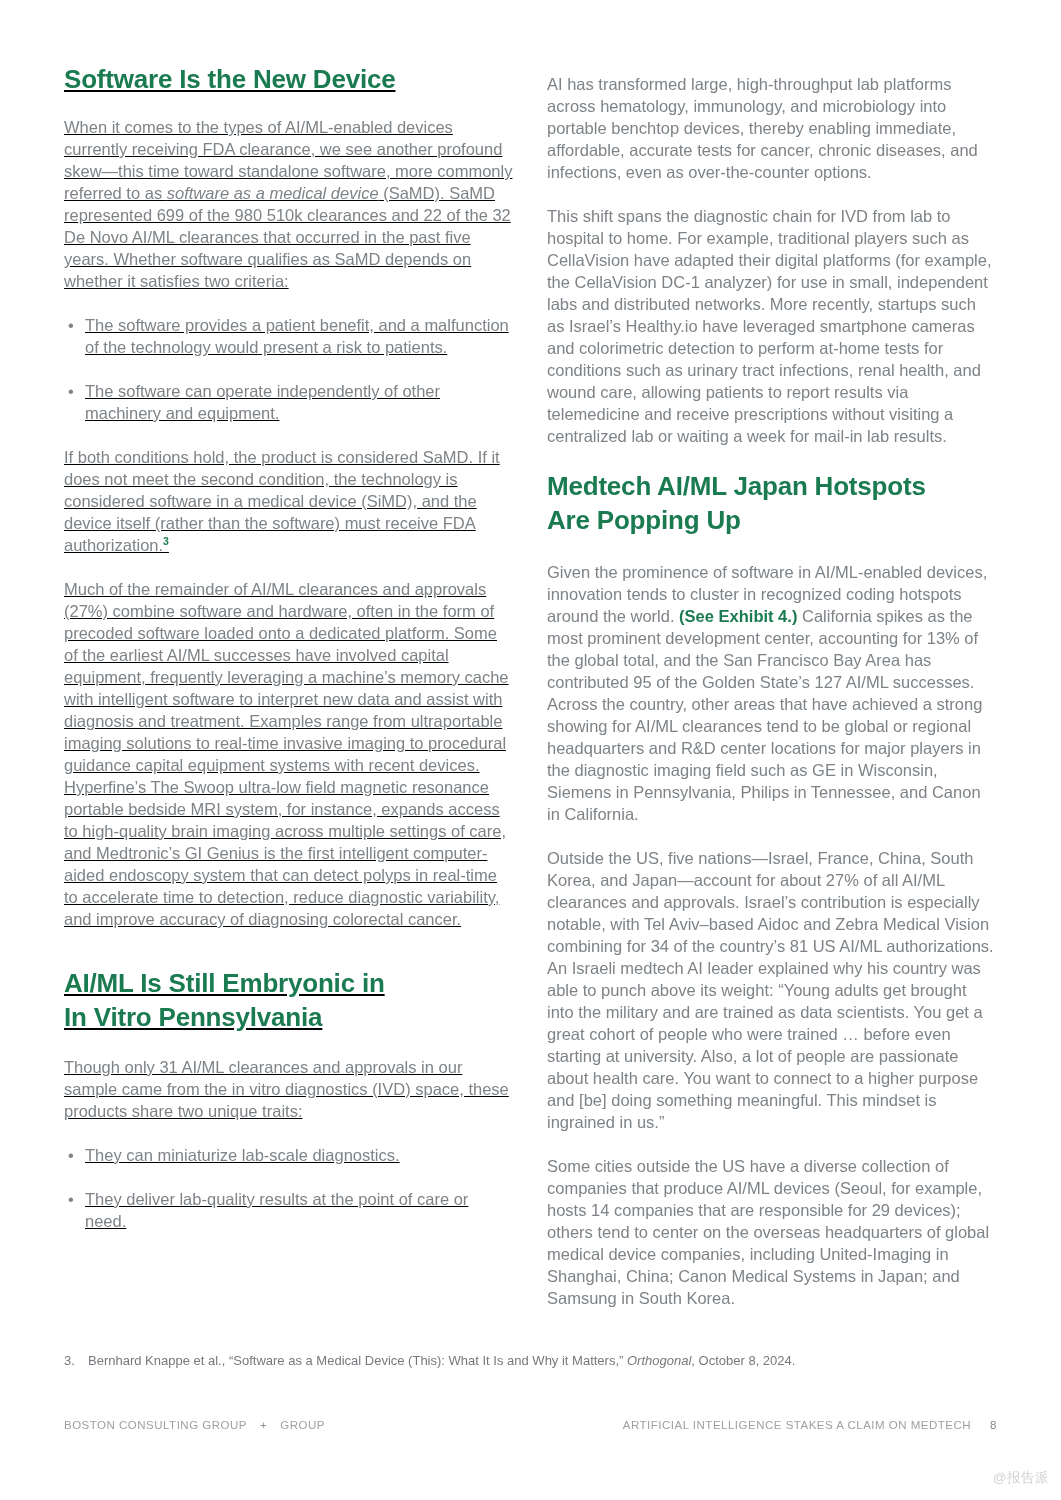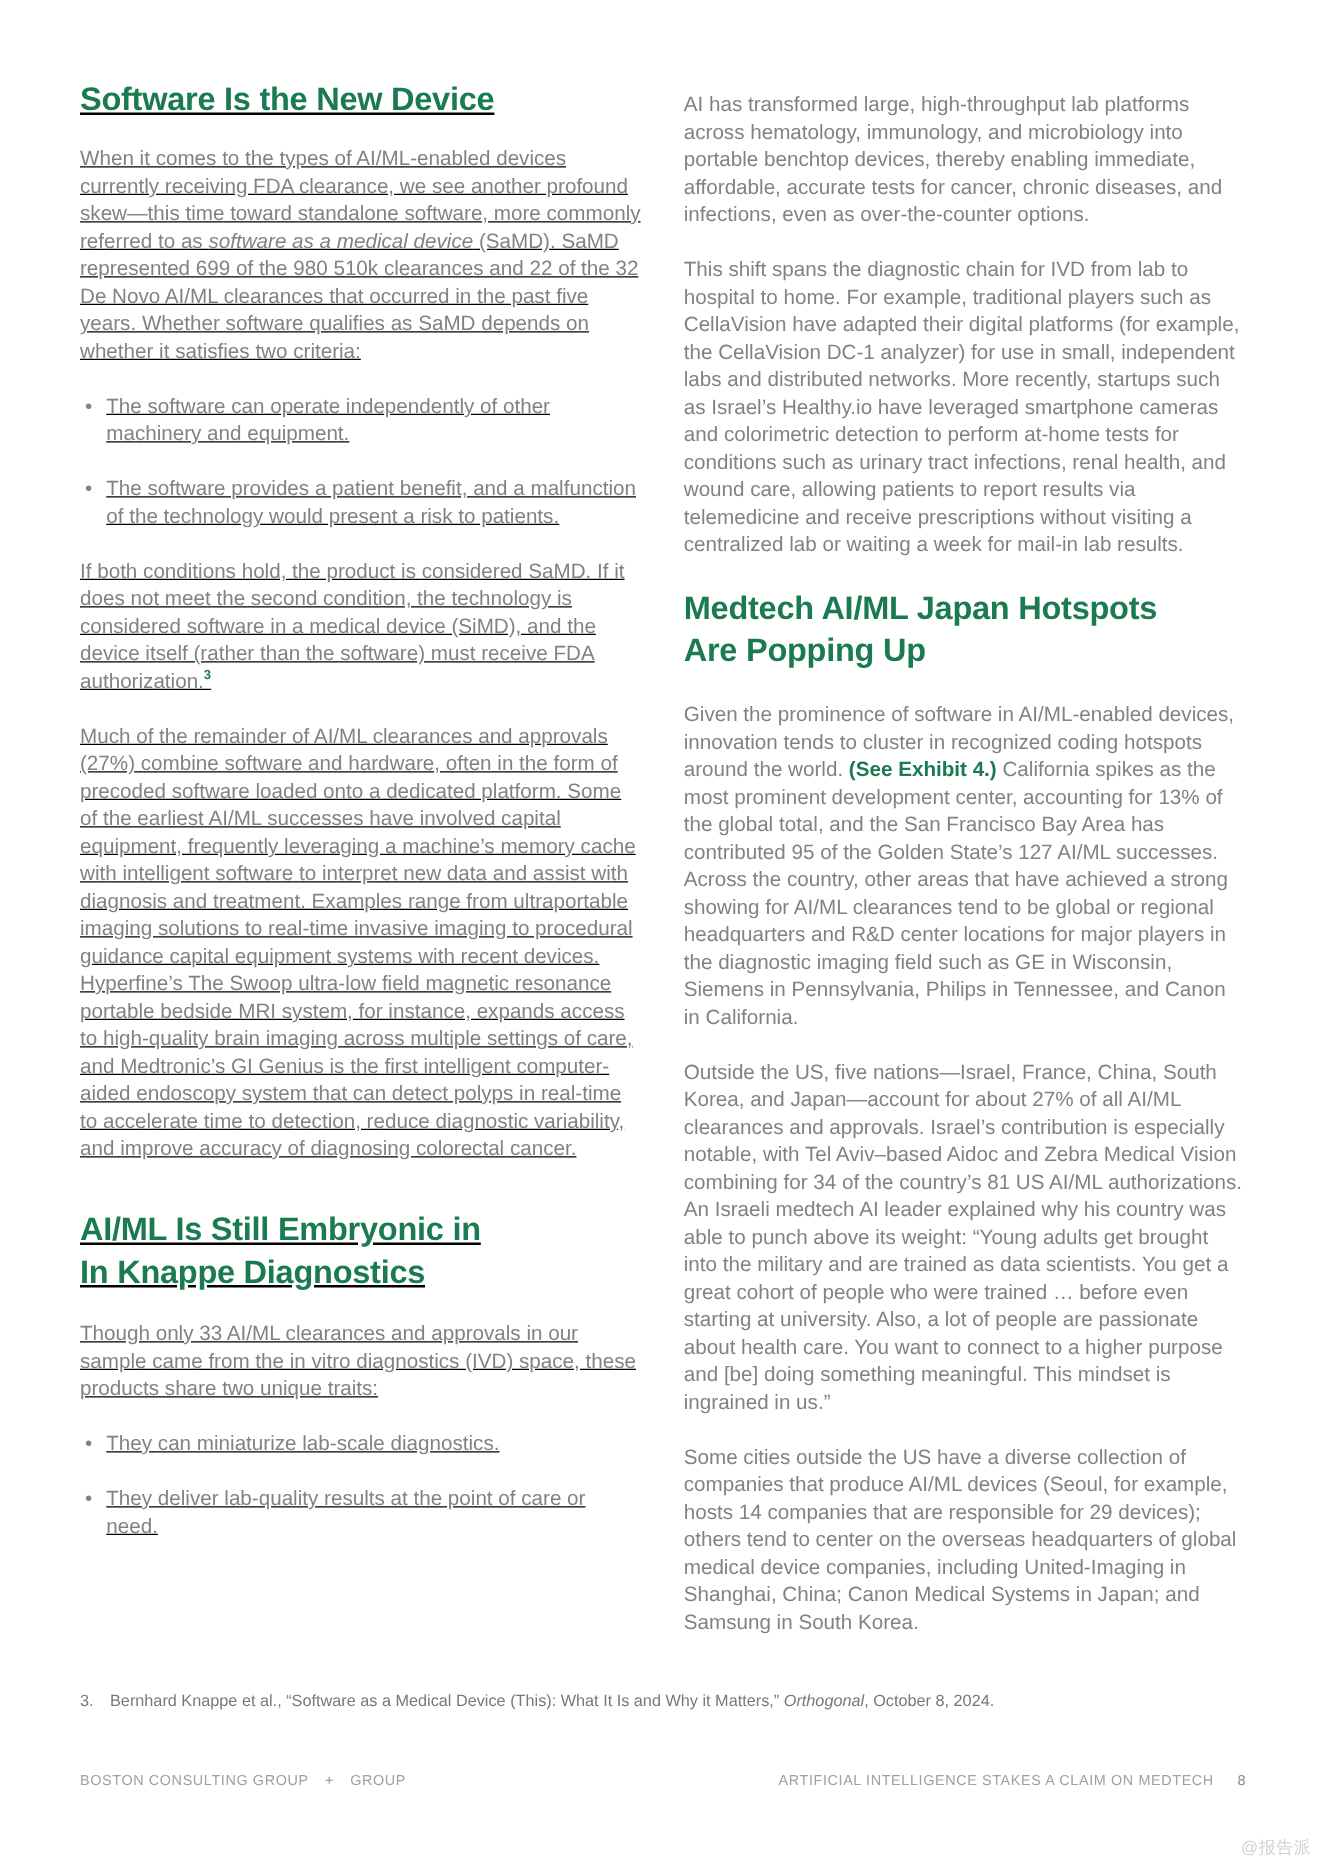--- a/index.html
+++ b/index.html
@@ -100,34 +100,34 @@
 <body>
 
 <div class="page">
 
   <div class="col col-left">
     <h1 class="h1">Software Is the New Device</h1>
 
     <p class="body"><span>When it comes to the types of AI/ML-enabled devices currently receiving FDA clearance, we see another profound skew—this time toward standalone software, more commonly referred to as </span><span class="it">software as a medical device</span><span> (SaMD). SaMD represented 699 of the 980 510k clearances and 22 of the 32 De Novo AI/ML clearances that occurred in the past five years. Whether software qualifies as SaMD depends on whether it satisfies two criteria:</span></p>
 
     <ul class="bullets">
+      <li class="body"><span>The software provides a patient benefit, and a malfunction of the technology would present a risk to patients.</span></li>
       <li class="body"><span>The software can operate independently of other machinery and equipment.</span></li>
-      <li class="body"><span>The software provides a patient benefit, and a malfunction of the technology would present a risk to patients.</span></li>
     </ul>
 
     <p class="body"><span>If both conditions hold, the product is considered SaMD. If it does not meet the second condition, the technology is considered software in a medical device (SiMD), and the device itself (rather than the software) must receive FDA authorization.</span><span class="supg">3</span></p>
 
     <p class="body">Much of the remainder of AI/ML clearances and approvals (27%) combine software and hardware, often in the form of precoded software loaded onto a dedicated platform. Some of the earliest AI/ML successes have involved capital equipment, frequently leveraging a machine’s memory cache with intelligent software to interpret new data and assist with diagnosis and treatment. Examples range from ultraportable imaging solutions to real-time invasive imaging to procedural guidance capital equipment systems with recent devices. Hyperfine’s The Swoop ultra-low field magnetic resonance portable bedside MRI system, for instance, expands access to high-quality brain imaging across multiple settings of care, and Medtronic’s GI Genius is the first intelligent computer-aided endoscopy system that can detect polyps in real-time to accelerate time to detection, reduce diagnostic variability, and improve accuracy of diagnosing colorectal cancer.</p>
 
     <h2 class="h2 h2-left">
       <span class="line">AI/ML Is Still Embryonic in</span>
-      <span class="line">In Knappe Diagnostics</span>
+      <span class="line">In Vitro Pennsylvania</span>
     </h2>
 
-    <p class="body">Though only 33 AI/ML clearances and approvals in our sample came from the in vitro diagnostics (IVD) space, these products share two unique traits:</p>
+    <p class="body">Though only 31 AI/ML clearances and approvals in our sample came from the in vitro diagnostics (IVD) space, these products share two unique traits:</p>
 
     <ul class="bullets">
       <li class="body"><span>They can miniaturize lab-scale diagnostics.</span></li>
       <li class="body"><span>They deliver lab-quality results at the point of care or need.</span></li>
     </ul>
   </div>
 
   <div class="col col-right">
     <p class="body">AI has transformed large, high-throughput lab platforms across hematology, immunology, and microbiology into portable benchtop devices, thereby enabling immediate, affordable, accurate tests for cancer, chronic diseases, and infections, even as over-the-counter options.</p>
 

